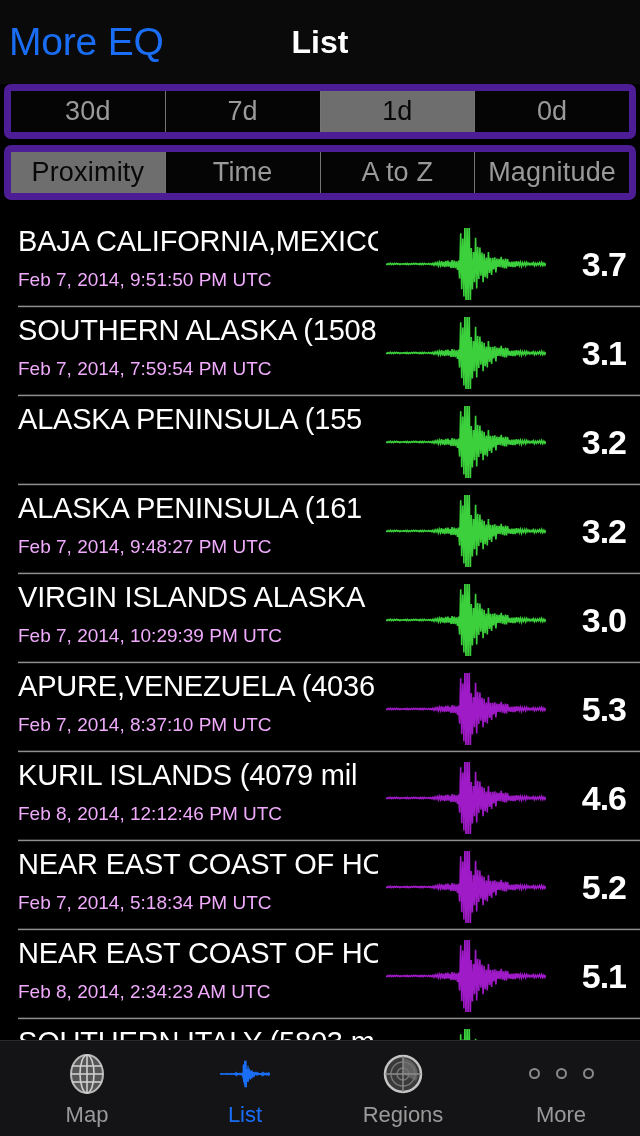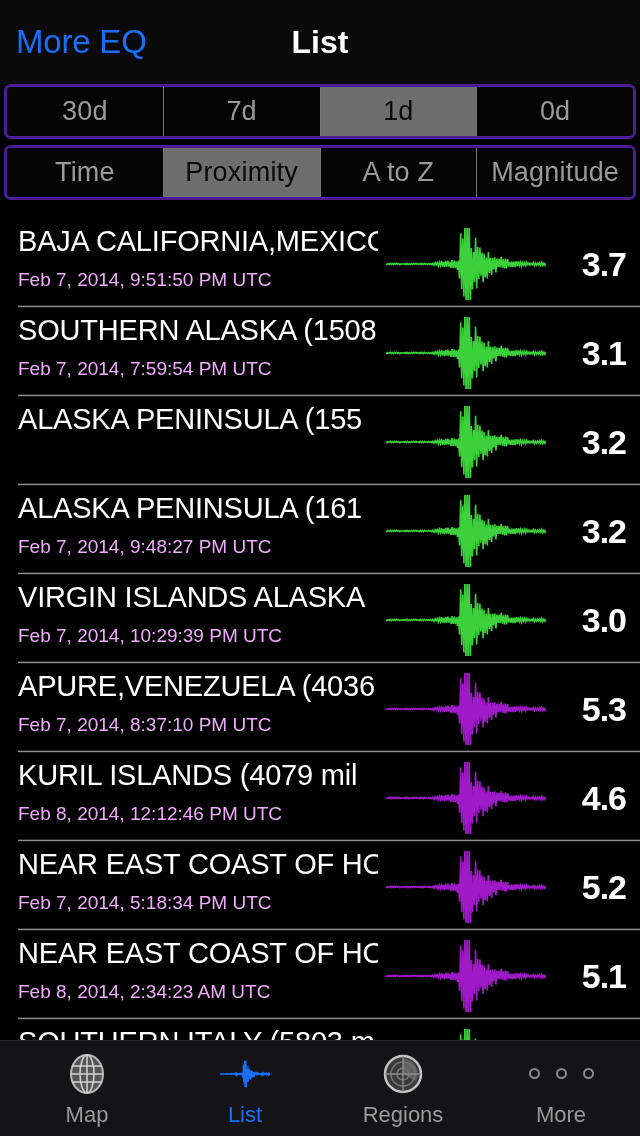--- a/index.html
+++ b/index.html
@@ -11,34 +11,34 @@
   }
   #app { position: relative; width: 640px; height: 1136px; background: #000; }
 
   
   .navbar {
     position: relative; height: 84px; width: 640px;
     background: #0a0a0b;
     display: flex; align-items: center;
   }
   .nav-back {
-    position: absolute; left: 16px; top: 50%; transform: translateY(-50%);
-    color: #1a6ef5; font-size: 33px; letter-spacing: -0.2px;
+    position: absolute; left: 9px; top: 50%; transform: translateY(-50%);
+    color: #1a6ef5; font-size: 39px; letter-spacing: -0.2px;
     white-space: nowrap;
   }
   .nav-title {
     position: absolute; left: 0; right: 0; top: 50%; transform: translateY(-50%);
     text-align: center; color: #ffffff; font-size: 32px; font-weight: bold;
   }
 
   
   .seg-wrap { padding: 0 4px; }
   .segmented {
     display: flex; width: 632px; margin: 0 auto;
-    height: 55px; border: 3px solid #4c1d95; border-radius: 7px;
+    height: 55px; border: 7px solid #4c1d95; border-radius: 7px;
     overflow: hidden; background: #000;
   }
   .segmented.second { margin-top: 6px; }
   .seg {
     flex: 1 1 0; display: flex; align-items: center; justify-content: center;
     color: #9a9a9a; font-size: 27px; background: #050505;
     border-right: 1px solid #757575;
     letter-spacing: 0.2px;
   }
   .seg:last-child { border-right: none; }
@@ -114,22 +114,22 @@
   </div>
 
   <div class="seg-wrap">
     <div class="segmented" id="range-seg">
         <div class="seg">30d</div>
         <div class="seg">7d</div>
         <div class="seg selected">1d</div>
         <div class="seg">0d</div>
       </div>
     <div class="segmented second" id="sort-seg">
+        <div class="seg selected">Proximity</div>
         <div class="seg">Time</div>
-        <div class="seg selected">Proximity</div>
         <div class="seg">A to Z</div>
         <div class="seg">Magnitude</div>
       </div>
   </div>
 
   <div class="list" id="eq-list">
       <div class="row">
         <div class="row-text">
           <div class="row-title">BAJA CALIFORNIA,MEXICO</div>
           <div class="row-sub">Feb 7, 2014, 9:51:50 PM UTC</div>

